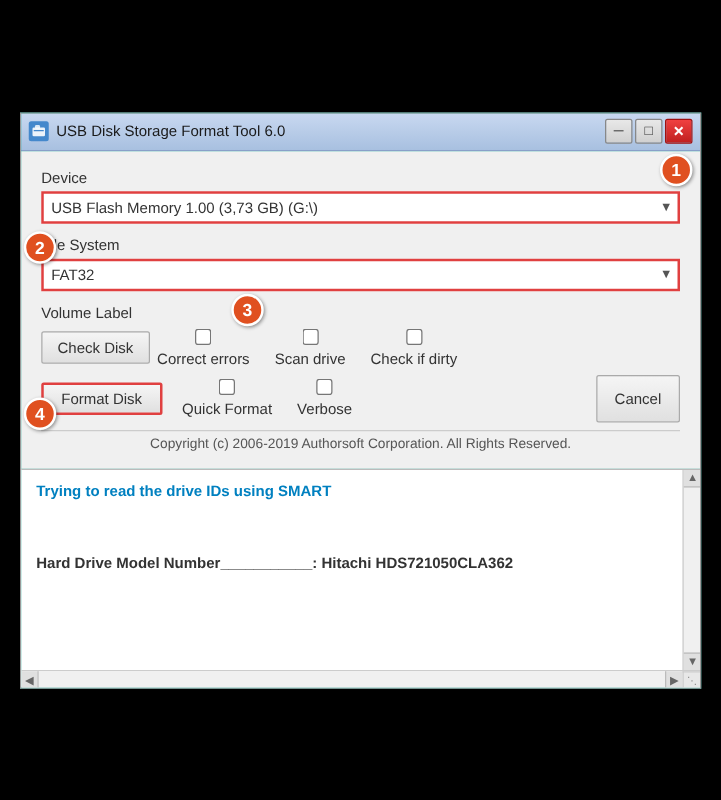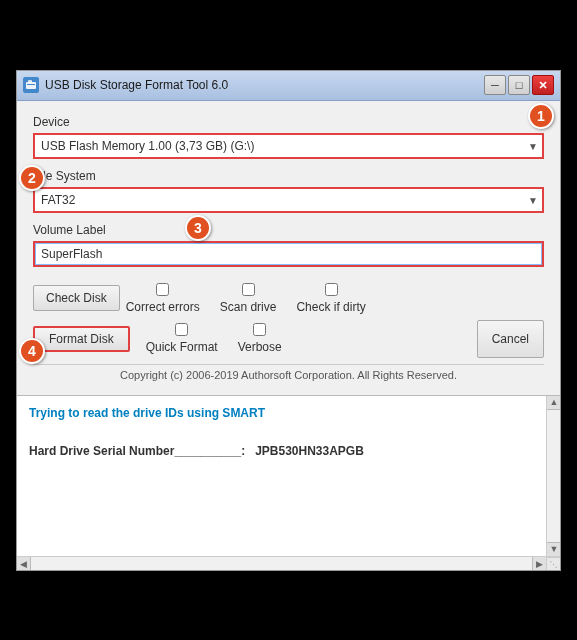--- a/index.html
+++ b/index.html
@@ -339,21 +339,20 @@
             <option>exFAT</option>
           </select>
           <span class="select-arrow">▼</span>
         </div>
       </div>
     </div>
 
     <div class="section-vol">
       <div class="num-badge badge-3">3</div>
       <div class="section-label">Volume Label</div>
-      <input class="volume-label-input" type="text" value="SuperFlash" style="">
     </div>
 
     <div class="checks-and-format-row">
       <button class="btn-check">Check Disk</button>
       <div class="check-group">
         <input type="checkbox" id="ce" style="">
         <label for="ce">Correct errors</label>
       </div>
       <div class="check-group">
         <input type="checkbox" id="sd" style="">
@@ -382,22 +381,22 @@
     </div>
 
     <div class="copyright">Copyright (c) 2006-2019 Authorsoft Corporation. All Rights Reserved.</div>
   </div>
 
   <div class="log-area">
     <div style="display:flex; flex:1;">
       <div class="log-scroll">
         <div class="log-line blue">Trying to read the drive IDs using SMART</div>
         <div class="log-line">&nbsp;</div>
-        <div class="log-line">Hard Drive Serial Number__________:&nbsp;&nbsp; JPB530HN33APGB</div>
         <div class="log-line">&nbsp;</div>
+        <div class="log-line">Hard Drive Model Number___________: Hitachi HDS721050CLA362</div>
       </div>
 
       <div style="width:14px; background:#f0f0f0; border-left:1px solid #ccc; display:flex; flex-direction:column;">
         <div style="width:14px;height:14px;background:#e0e0e0;border-bottom:1px solid #bbb;display:flex;align-items:center;justify-content:center;font-size:9px;color:#666;">▲</div>
         <div style="flex:1;"></div>
         <div style="width:14px;height:14px;background:#e0e0e0;border-top:1px solid #bbb;display:flex;align-items:center;justify-content:center;font-size:9px;color:#666;">▼</div>
       </div>
     </div>
 
     <div style="display:flex;height:14px;border-top:1px solid #ccc;">

